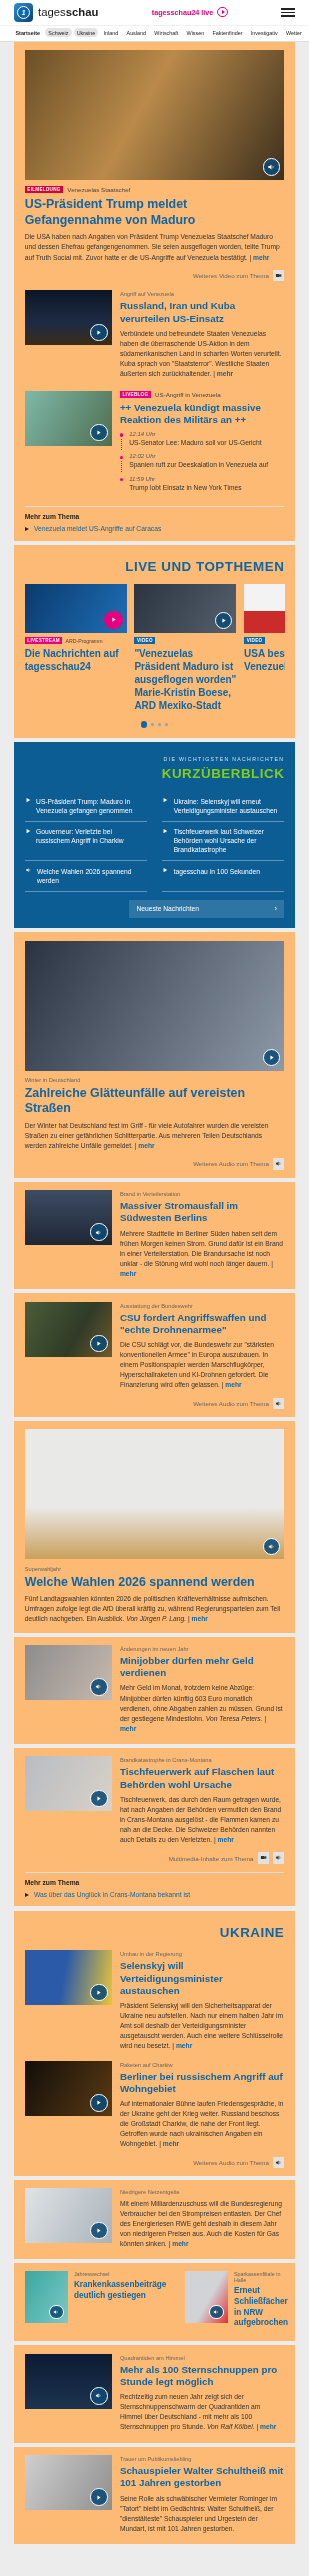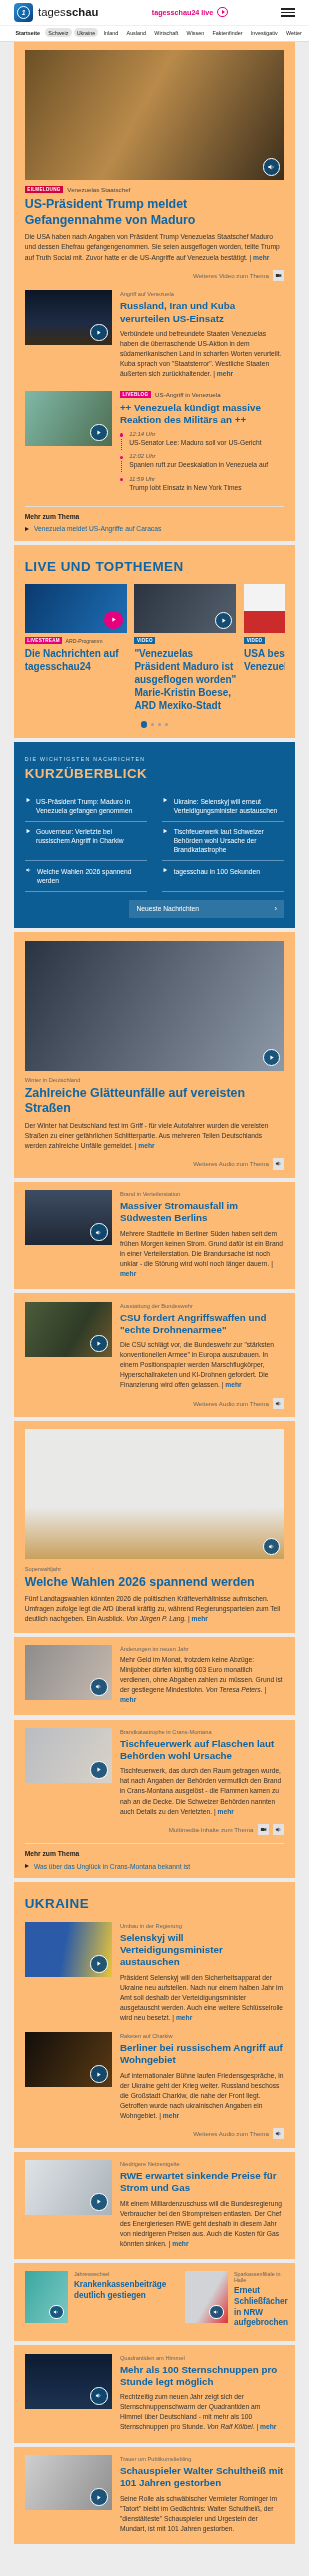--- a/index.html
+++ b/index.html
@@ -18,24 +18,24 @@
   .burger{width:13.4px;display:flex;flex-direction:column;gap:2.1px;cursor:pointer}
   .burger span{height:1.5px;background:#222}
   .nav{background:#fff;border-top:0.5px solid #f0f0f0;border-bottom:0.5px solid #ddd;display:flex;gap:2.1px;align-items:center;padding:2.6px 12.4px 3.6px;font-size:5.4px;white-space:nowrap;overflow:hidden;margin-bottom:0}
   .nav a{color:#222;padding:1.5px 3.1px}
   .nav .active{font-weight:700}
   .nav .pill{background:#e4e4e4;border-radius:5.2px}
   
   .sec{background:#fdba74;margin:4.1px 14.4px 0;padding:8.2px 10.3px}
   .sec.first{margin-top:0}
   .bsec{background:#0b5d94;margin:4.1px 14.4px 0;padding:8.2px 10.3px;color:#fff}
-  .shead{text-align:left;margin:6.2px 0 10.3px}
+  .shead{text-align:right;margin:6.2px 0 10.3px}
   .sk{font-size:5.2px;letter-spacing:1.3px;color:#555;margin-bottom:3.6px}
   .st{font-size:13.4px;color:#1066a5;letter-spacing:0.5px;font-weight:600}
-  .bsec .sk{color:#cfe2ef}.bsec .st{color:#fdba74}
+  .bsec .sk{color:#cfe2ef}.bsec .st{color:#84cc16}
   
   .tz{display:flex;gap:8.2px;margin-bottom:2.1px}
   .tx{flex:1;min-width:0}
   .th{position:relative;flex:0 0 87px;height:55px}
   .bigth{position:relative;height:130px;margin-bottom:6.2px}
   .kk{font-size:5.7px;color:#666;margin:1px 0 3.1px}
   .hl{margin:0 0 4.1px;font-size:9.8px;line-height:1.25;font-weight:700}
   .hl a{color:#1066a5}
   .hero-hl{font-size:12.4px}
   .bd{font-size:6.7px;line-height:1.5;margin:0;color:#333}
@@ -391,20 +391,21 @@
     <div class="th ph11">
         <span class="ov">
           <svg width="7.2" height="7.2" viewBox="0 0 24 24">
             <path d="M3 9v6h4l5 4V5L7 9H3z" fill="#fff"></path>
             <path d="M15 8c2 1.6 2 6.4 0 8" stroke="#fff" stroke-width="2" fill="none"></path>
           </svg>
         </span>
       </div>
     <div class="tx">
       <div class="kk">Änderungen im neuen Jahr</div>
+      <h2 class="hl"><a>Minijobber dürfen mehr Geld verdienen</a></h2>
       <p class="bd"><span>Mehr Geld im Monat, trotzdem keine Abzüge: Minijobber dürfen künftig 603 Euro monatlich verdienen, ohne Abgaben zahlen zu müssen. Grund ist der gestiegene Mindestlohn.</span> <em class="au">Von Teresa Peters.</em> <a class="more">mehr</a></p>
     </div>
   </article>
 </section>
 
 <section class="sec">
   <article class="tz">
     <div class="th ph12">
         <span class="ov">
           <svg width="7.2" height="7.2" viewBox="0 0 24 24">
@@ -488,21 +489,20 @@
   <article class="tz">
     <div class="th ph15">
         <span class="ov">
           <svg width="7.2" height="7.2" viewBox="0 0 24 24">
             <path d="M8 5v14l11-7z" fill="#fff"></path>
           </svg>
         </span>
       </div>
     <div class="tx">
       <div class="kk">Niedrigere Netzentgelte</div>
-      <h2 class="hl"><a>RWE erwartet sinkende Preise für Strom und Gas</a></h2>
       <p class="bd"><span>Mit einem Milliardenzuschuss will die Bundesregierung Verbraucher bei den Strompreisen entlasten. Der Chef des Energieriesen RWE geht deshalb in diesem Jahr von niedrigeren Preisen aus. Auch die Kosten für Gas könnten sinken.</span> <a class="more">mehr</a></p>
     </div>
   </article>
 </section>
 
 <section class="sec">
   <div class="pg">
     <article class="ptz">
       <div class="th2 ph16">
           <span class="ov small">

